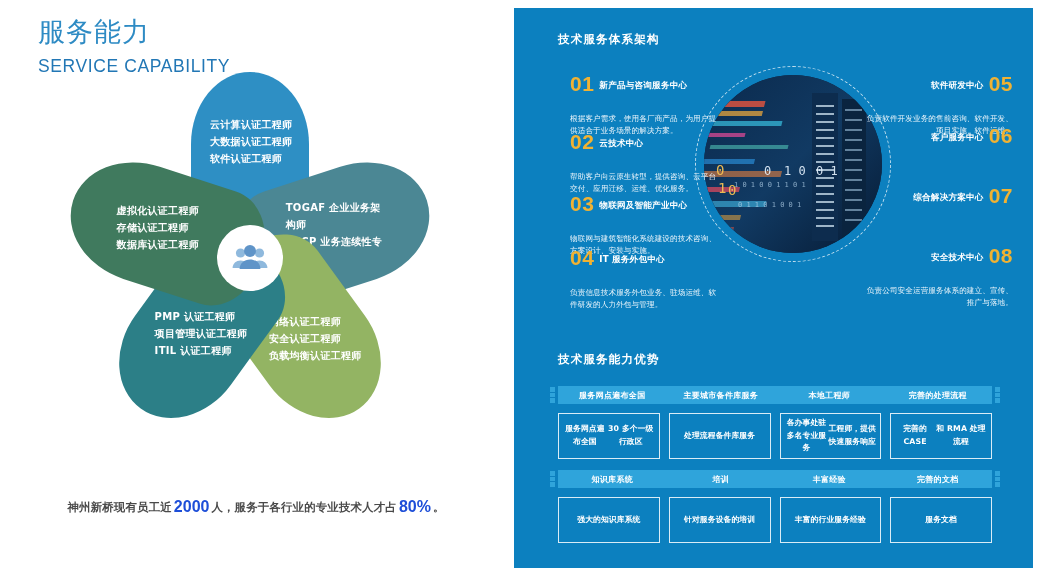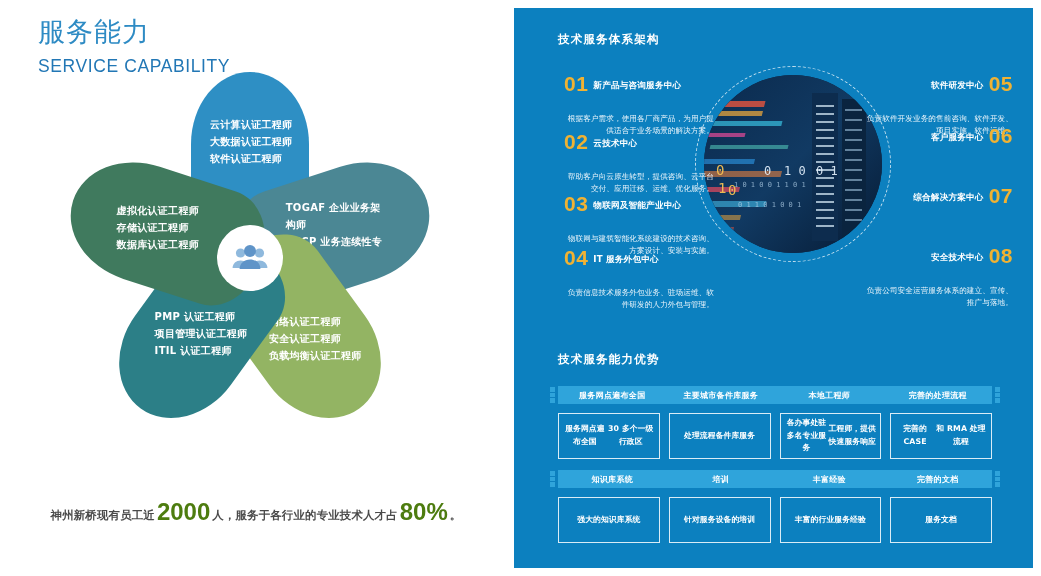--- a/index.html
+++ b/index.html
@@ -59,21 +59,21 @@
     z-index:5;
   }
   #hub svg{display:block;}
 
   #caption{
     position:absolute;left:0;right:0;top:498px;text-align:center;
     font-size:11.4px;color:#4a4a4a;font-weight:bold;letter-spacing:0.2px;
     font-family:"DejaVu Sans","Liberation Sans",sans-serif;
   }
   #caption .big{
-    color:#4d7c0f;font-size:24px;font-weight:bold;letter-spacing:0;
+    color:#1d4ed8;font-size:16px;font-weight:bold;letter-spacing:0;
     vertical-align:-1px;padding:0 2px;
     font-family:"Liberation Sans",sans-serif;
   }
 
   
   #right-panel{
     position:absolute;left:514px;top:8px;width:519px;height:560px;
     background:#0c80bf;overflow:hidden;
   }
   .sec-title{
@@ -108,21 +108,21 @@
   .num-item .htxt{
     font-size:8.6px;font-weight:bold;color:#ffffff;letter-spacing:.2px;
     padding-bottom:2px;
     font-family:"DejaVu Sans","Liberation Sans",sans-serif;
   }
   .num-item .body{
     margin-top:19px;font-size:7.6px;line-height:1.62;color:#eaf4fb;
     letter-spacing:.1px;
     font-family:"DejaVu Sans","Liberation Sans",sans-serif;
   }
-  .col-l{left:50px;text-align:right;}
+  .col-l{left:56px;text-align:left;}
   .col-l .hdr{justify-content:flex-start;}
   .col-r{right:20px;text-align:right;}
   .col-r .hdr{justify-content:flex-end;}
   .col-r .num{order:2;}
   .col-r .htxt{order:1;}
 
   #n1{top:66px;} #n2{top:124px;} #n3{top:186px;} #n4{top:240px;}
   #n5{top:66px;} #n6{top:118px;} #n7{top:178px;} #n8{top:238px;}
 
   

